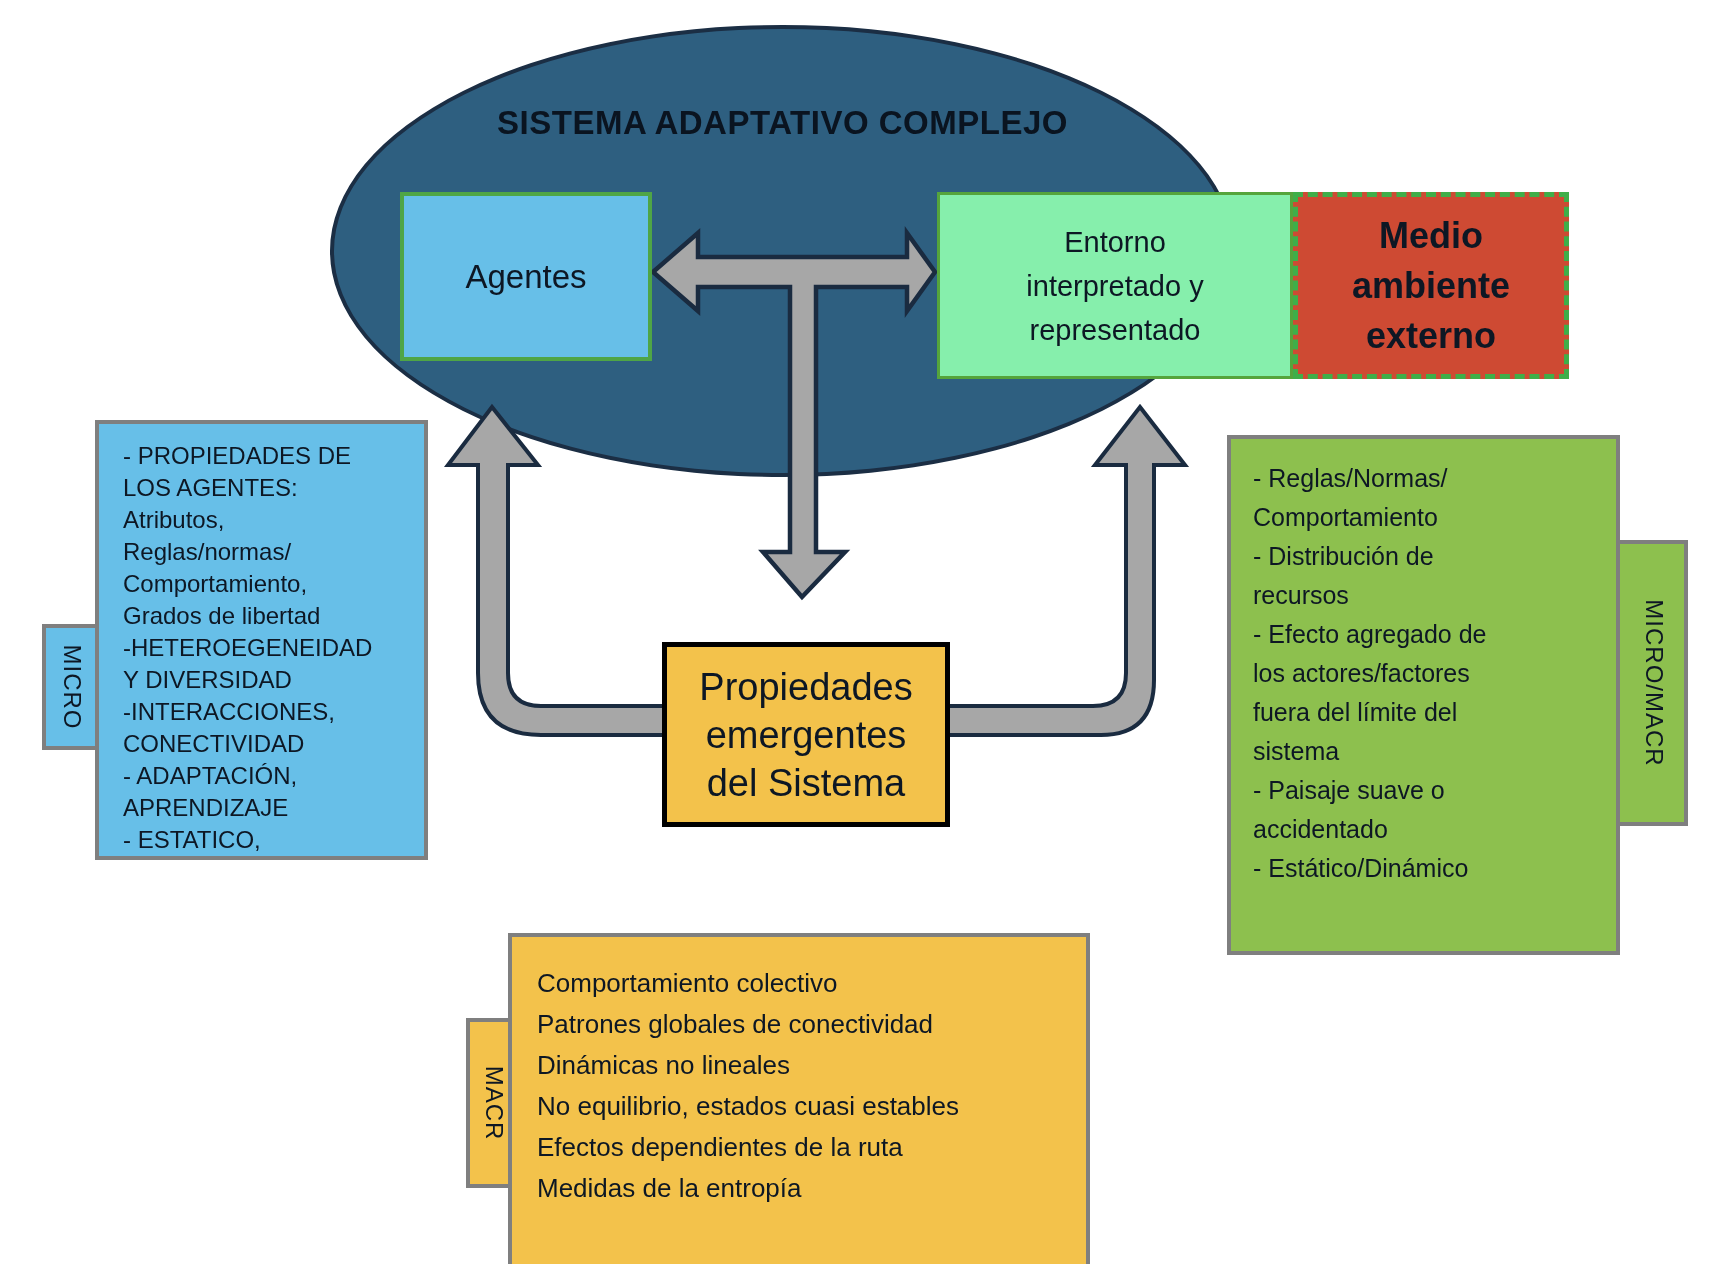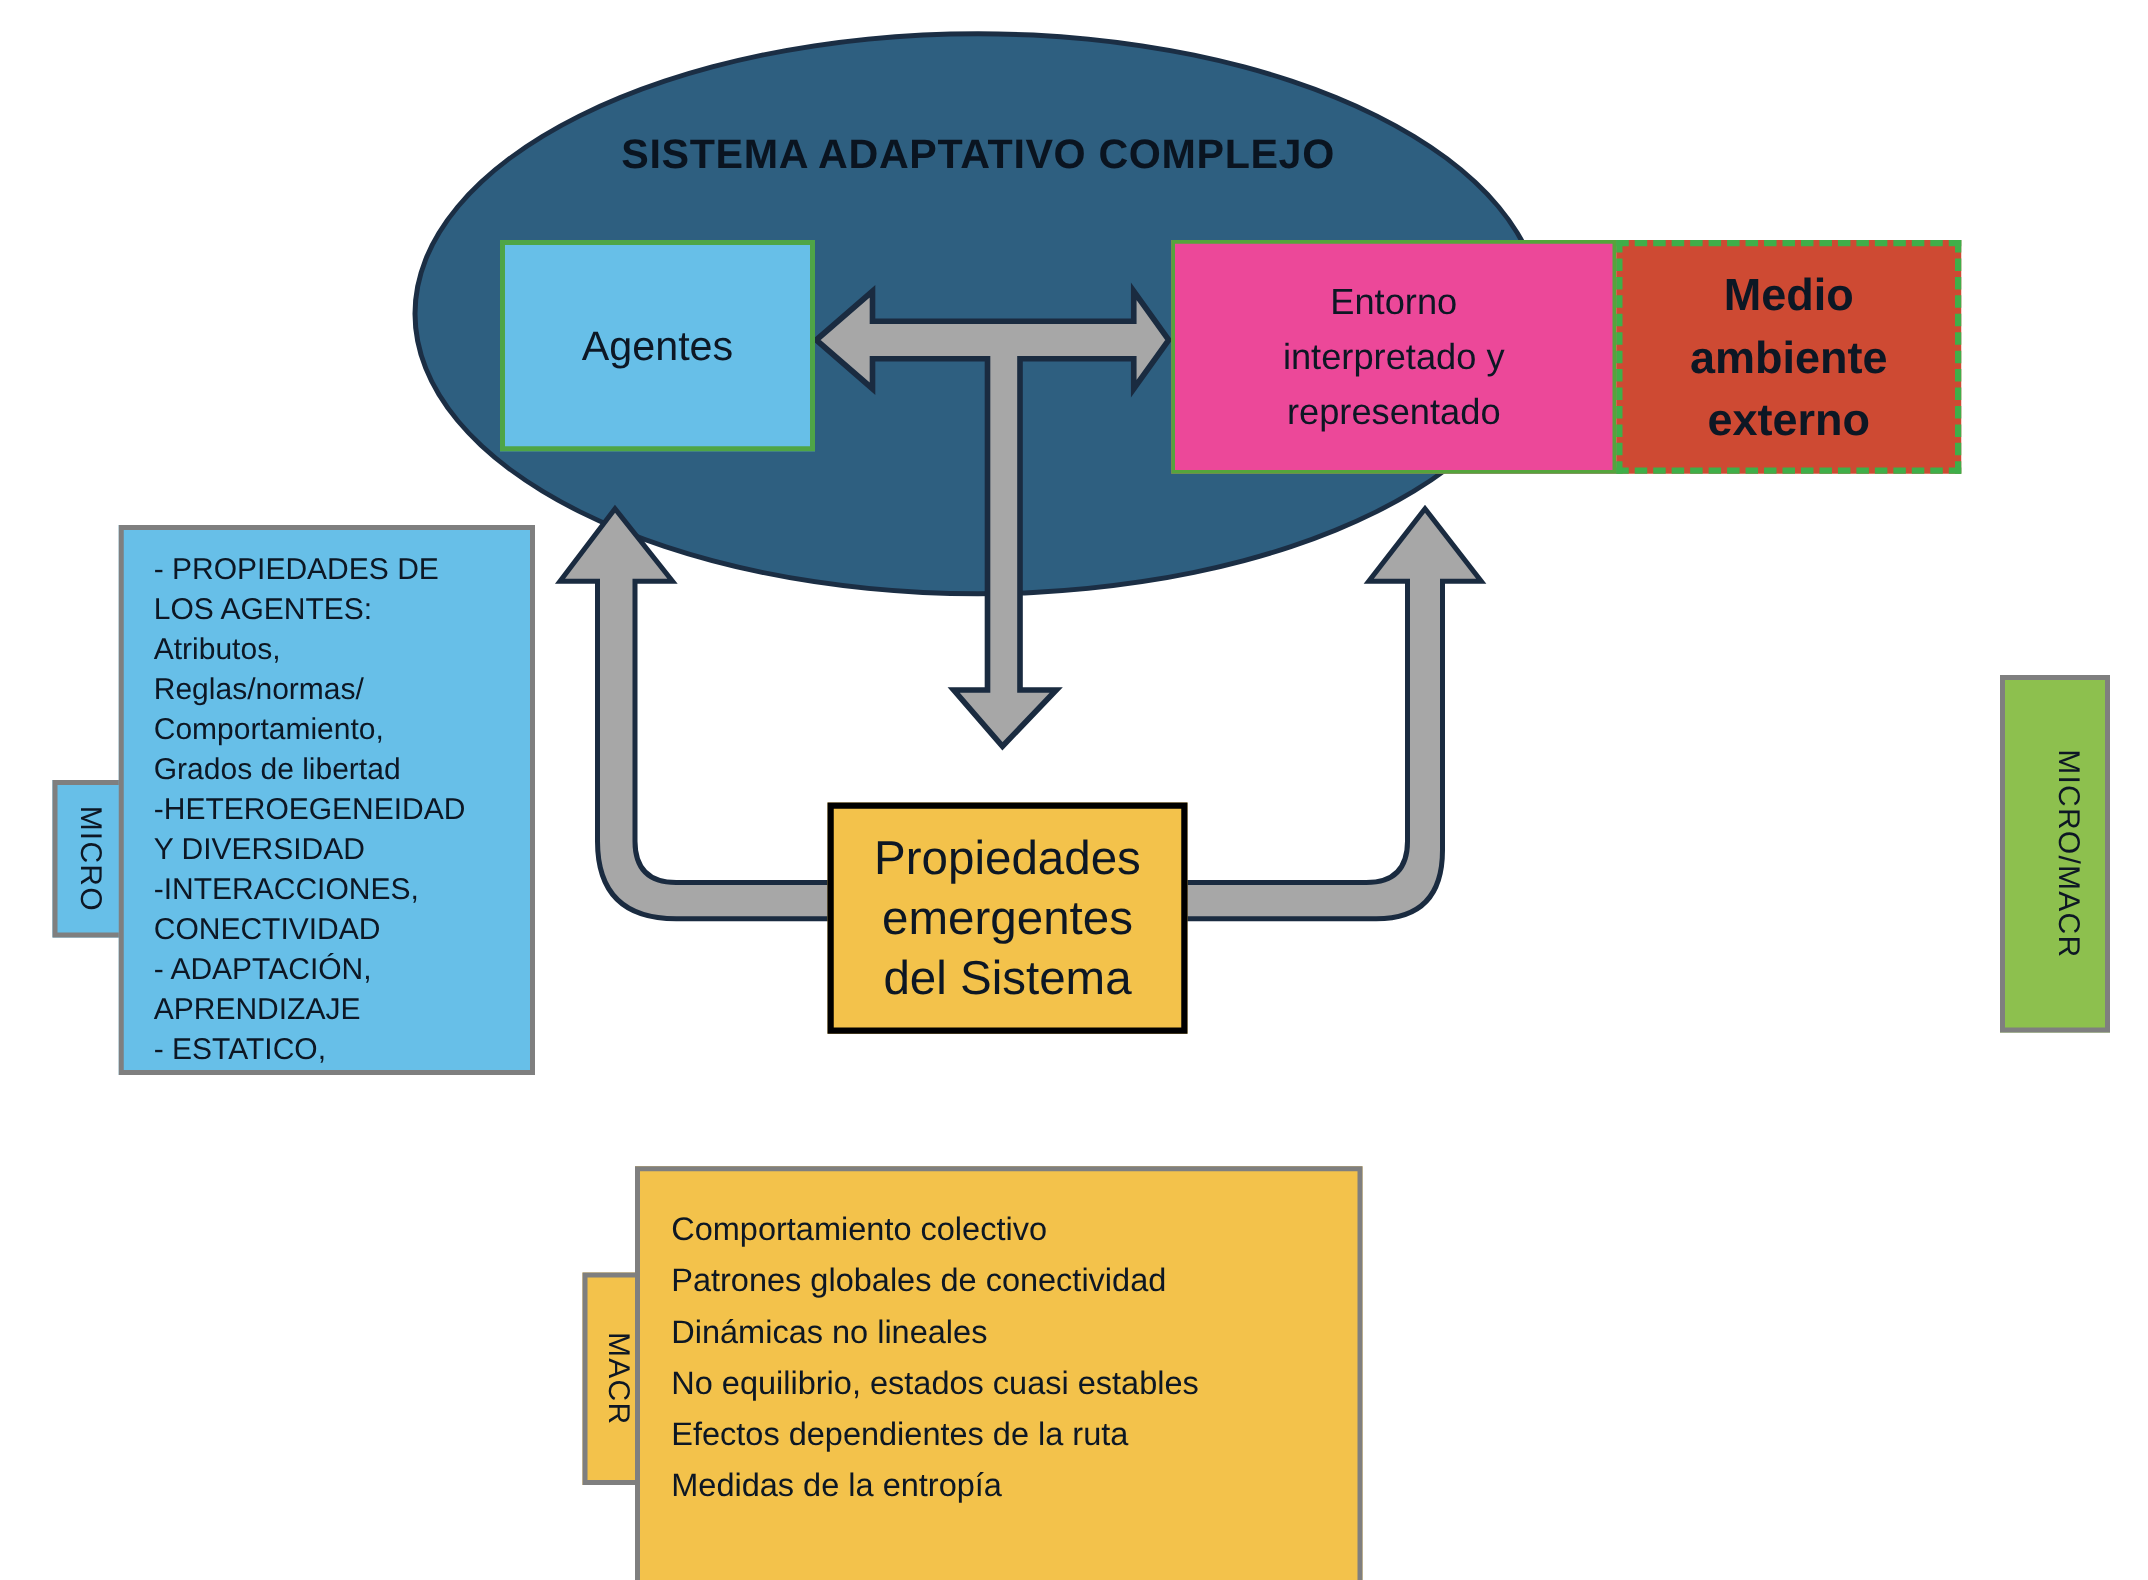--- a/index.html
+++ b/index.html
@@ -28,21 +28,21 @@
   #arrow-layer { left:0; top:0; z-index:1; pointer-events:none; }
 
   
   .node { display:flex; align-items:center; justify-content:center; text-align:center; z-index:3; }
   #agentes-box {
     left:400px; top:192px; width:252px; height:169px;
     background:#67BFE8; border:4px solid #4FA546; font-size:33px;
   }
   #entorno-box {
     left:937px; top:192px; width:356px; height:187px;
-    background:#ec4899; border:3px solid #55A43C;
+    background:#86efac; border:3px solid #55A43C;
     font-size:29px; line-height:44px;
   }
   #medio-box {
     left:1293px; top:192px; width:276px; height:187px;
     background:#CE4A33; border:5px dashed #3FAE49;
     font-size:36px; line-height:50px; font-weight:bold;
   }
   #propiedades-box {
     left:662px; top:642px; width:288px; height:185px;
     background:#F3C24B; border:5px solid #000000;
@@ -151,20 +151,33 @@
 -HETEROEGENEIDAD
 Y DIVERSIDAD
 -INTERACCIONES,
 CONECTIVIDAD
 - ADAPTACIÓN,
 APRENDIZAJE
 - ESTATICO,
 DINAMICO</div>
   </div>
 
+  <div id="micromacr-panel" class="abs panel">
+    <div class="lines">- Reglas/Normas/
+Comportamiento
+- Distribución de
+recursos
+- Efecto agregado de
+los actores/factores
+fuera del límite del
+sistema
+- Paisaje suave o
+accidentado
+- Estático/Dinámico</div>
+  </div>
 
   <div id="macr-panel" class="abs panel">
     <div class="lines">Comportamiento colectivo
 Patrones globales de conectividad
 Dinámicas no lineales
 No equilibrio, estados cuasi estables
 Efectos dependientes de la ruta
 Medidas de la entropía</div>
   </div>
 

